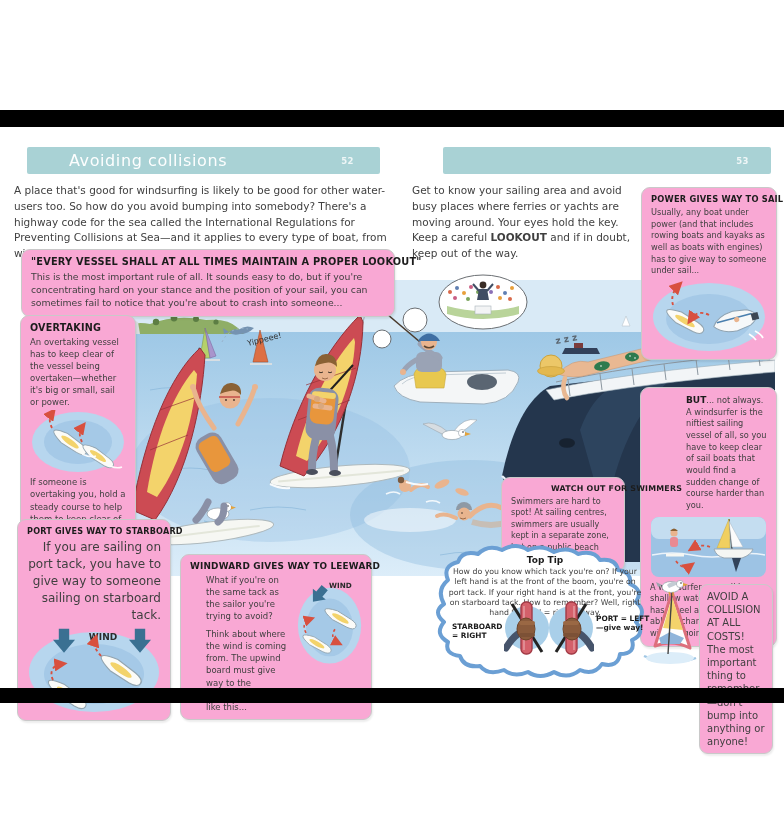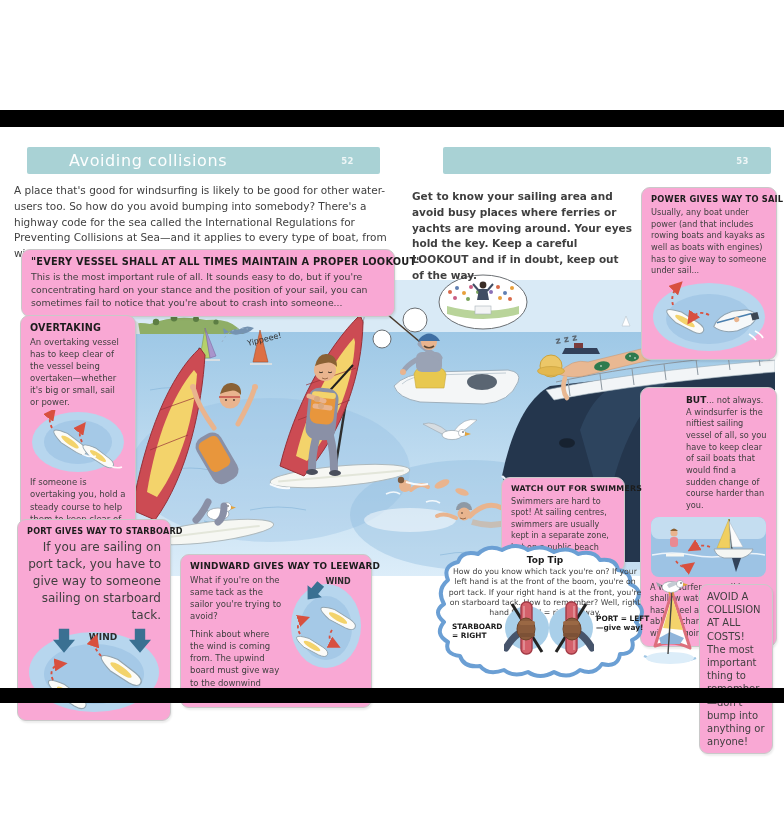--- a/index.html
+++ b/index.html
@@ -327,21 +327,21 @@
     <g transform="translate(40,68) rotate(35)">
         <use href="#boardL" x="-24" y="-8" width="48" height="16"></use>
       </g>
     <path d="M74,30 C69,24 66,20 68,14" stroke="#d8503f" stroke-width="1.9" stroke-dasharray="3,3" fill="none" marker-end="url(#ra)"></path>
     <path d="M26,54 C22,46 26,39 34,38" stroke="#d8503f" stroke-width="1.9" stroke-dasharray="3,3" fill="none" marker-end="url(#ra)"></path>
   </svg>
 </div>
 
 <div class="ibox" style="left:180px;top:554px;width:172px;">
   <div class="bt" style="font-size:8.9px;">WINDWARD GIVES WAY TO LEEWARD</div>
-  <div style="display:flex;gap:6px;">
+  <div style="display:flex;gap:6px;margin-left:16px;">
     <div style="width:94px;">
       <div class="bb" style="font-size:8.5px;margin-bottom:6px;">What if you're on the same tack as the sailor you're trying to avoid?</div>
       <div class="bb" style="font-size:8.5px;">Think about where the wind is coming from. The upwind board must give way to the downwind board, like this...</div>
     </div>
     <svg width="72" height="96" viewBox="0 0 72 96">
       <ellipse cx="36" cy="52" rx="35" ry="42" fill="#b7d6ee"></ellipse>
       <ellipse cx="36" cy="54" rx="26" ry="32" fill="#9dc3e4" opacity=".7"></ellipse>
       <text x="48" y="10" font-size="8" font-weight="bold" fill="#2b2b2b" text-anchor="middle">WIND</text>
       <g transform="translate(24,18) rotate(40)">
           <use href="#windArrow" x="-11" y="-11" width="22" height="22"></use>
@@ -355,21 +355,21 @@
       <path d="M42,56 C38,62 39,68 45,71" stroke="#d8503f" stroke-width="1.8" stroke-dasharray="3,3" fill="none" marker-end="url(#ra)"></path>
       <path d="M10,60 C6,53 8,47 14,45" stroke="#d8503f" stroke-width="1.8" stroke-dasharray="3,3" fill="none" marker-end="url(#ra)"></path>
     </svg>
   </div>
 </div>
 
 <div class="hbar" style="left:443px;top:147px;width:328px;">
   <span class="pno" style="right:22px;">53</span>
 </div>
 
-<div class="abs intro" style="left:412px;top:189px;width:222px;font-weight:bold;">
+<div class="abs intro" style="left:412px;top:183px;width:222px;">
   <span>Get to know your sailing area and avoid busy places where ferries or yachts are moving around. Your eyes hold the key. Keep a careful </span><b>LOOKOUT</b><span> and if in doubt, keep out of the way.</span>
 </div>
 
 <div class="ibox" style="left:641px;top:187px;width:116px;">
   <div class="bt" style="font-size:8.3px;">POWER GIVES WAY TO SAIL</div>
   <div class="bb" style="font-size:8.2px;">Usually, any boat under power (and that includes rowing boats and kayaks as well as boats with engines) has to give way to someone under sail...</div>
   <svg width="116" height="74" viewBox="0 0 116 74" style="margin-top:2px;">
     <ellipse cx="58" cy="38" rx="56" ry="34" fill="#b7d6ee"></ellipse>
     <ellipse cx="58" cy="40" rx="43" ry="25" fill="#9dc3e4" opacity=".7"></ellipse>
     <g transform="translate(34,42) rotate(30)">
@@ -408,21 +408,21 @@
       <path d="M-3,-20 L11,6 L0,6 Z" fill="#fbfbfb" stroke="#a9b6c2" stroke-width=".5"></path>
       <path d="M-18,8 Q-16,15 -8,17 L10,17 Q19,14 21,8 Z" fill="#f5f6f3" stroke="#98a8b4"></path>
       <path d="M0,17 L4,31 L9,17 Z" fill="#32435a"></path>
     </g>
     <path d="M60,32 C54,30 48,30 43,33" stroke="#d8503f" stroke-width="1.8" stroke-dasharray="3,3" fill="none" marker-end="url(#ra)"></path>
   </svg>
   <div class="bb" style="font-size:8.2px;">A windsurfer can sail in shallow water, but a yacht has a keel and may not be able to change direction without going aground!</div>
 </div>
 
 <div class="ibox" style="left:501px;top:477px;width:104px;">
-  <div class="bt" style="font-size:7.9px;">WATCH OUT FOR SWIMMERS</div>
+  <div class="bt" style="font-size:7.9px;margin-left:40px;">WATCH OUT FOR SWIMMERS</div>
   <div class="bb" style="font-size:8.1px;">Swimmers are hard to spot! At sailing centres, swimmers are usually kept in a separate zone, but on a public beach this won't be the case.</div>
 </div>
 
 <div class="toptip">
   <svg width="234" height="136" viewBox="0 0 234 136" style="position:absolute;left:0;top:0;">
     <path d="M20,36 Q14,22 30,18 Q34,6 50,10 Q60,0 74,6 Q88,-2 100,6 Q114,0 126,8 Q140,2 150,10 Q166,6 172,16 Q188,14 190,26 Q204,28 202,40 Q216,46 208,58 Q220,68 208,78 Q218,90 204,96 Q208,110 192,110 Q190,124 174,120 Q166,132 152,126 Q140,136 126,128 Q112,136 100,128 Q86,134 76,126 Q60,132 52,122 Q36,124 32,112 Q16,110 20,98 Q6,90 16,78 Q4,68 16,60 Q8,46 20,36 Z" fill="#ffffff" stroke="#6b9fd4" stroke-width="4" stroke-linejoin="round"></path>
   </svg>
   <div class="inner">
     <div class="tt-title">Top Tip</div>
     <div class="tt-body">How do you know which tack you're on? If your left hand is at the front of the boom, you're on port tack. If your right hand is at the front, you're on starboard tack. How to remember? Well, right hand forward = right of way.</div>

